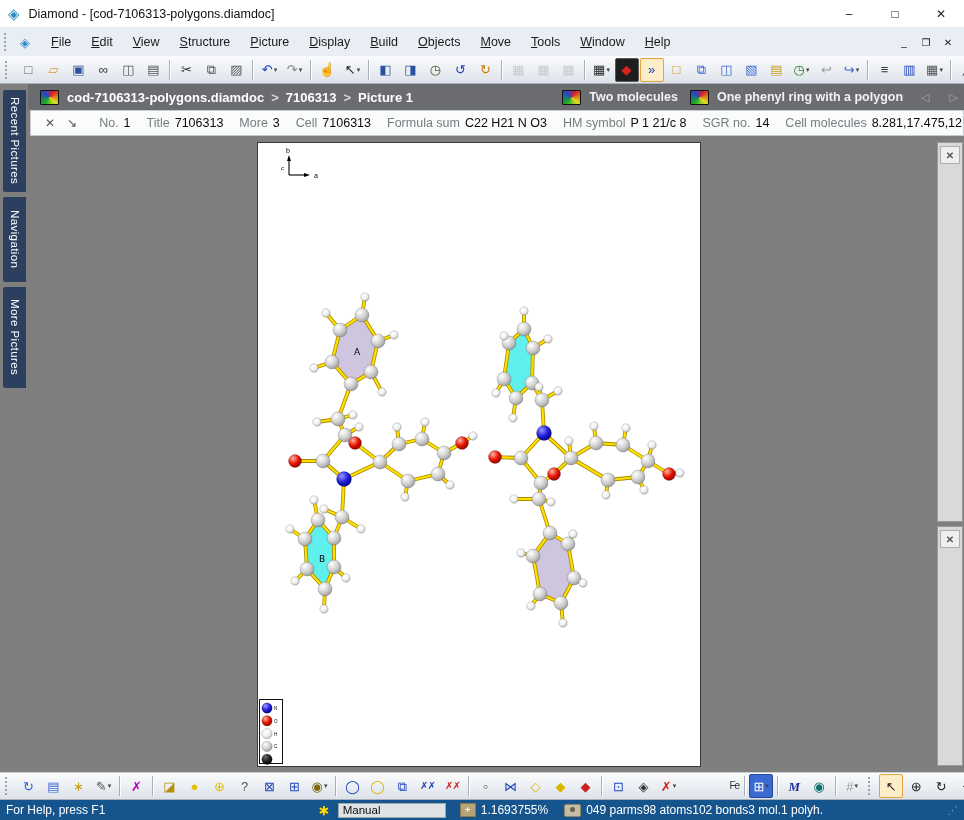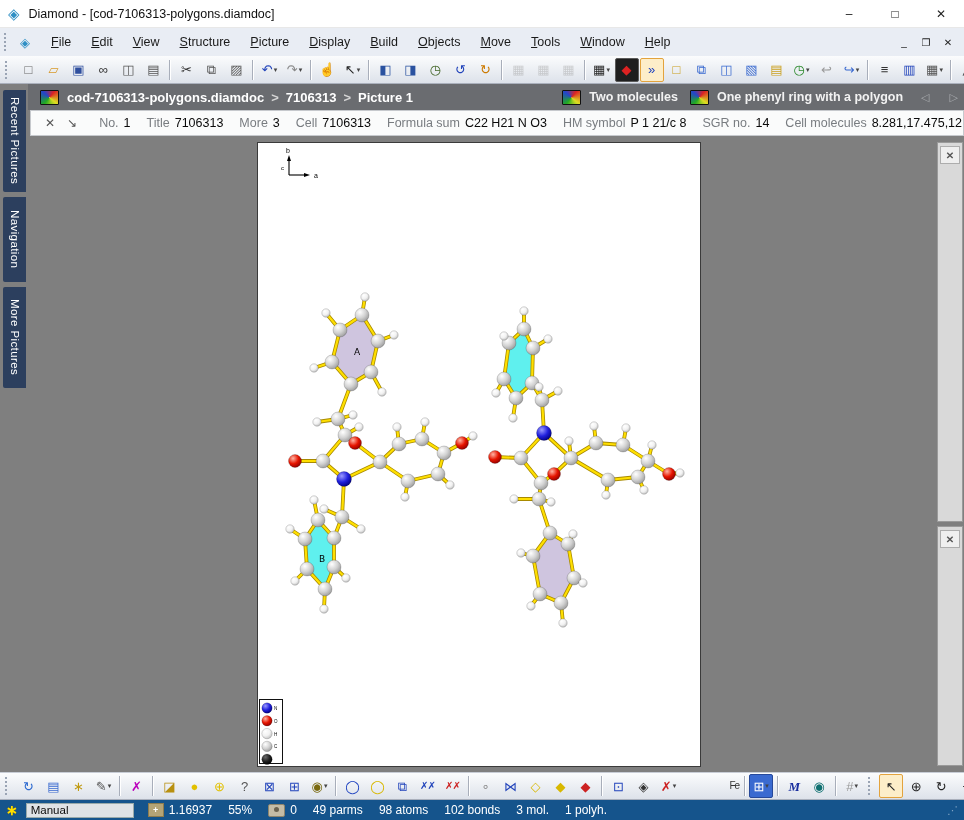--- a/index.html
+++ b/index.html
@@ -90,21 +90,21 @@
   .sb-wand{color:#ffe000;font-weight:bold;font-size:14px;margin-right:8px;text-shadow:0 0 1px #806000;}
   .sb-mode{width:108px;height:15px;background:#dfe3e6;color:#0a0a0a;font-size:11.5px;
            padding:0 4px;display:flex;align-items:center;border:1px solid #9aa;box-sizing:border-box;}
   .sb-chip{width:14px;height:12px;background:#b5a476;border:1px solid #8d7c4e;color:#fff;
            display:flex;align-items:center;justify-content:center;font-size:9px;font-weight:bold;
            margin:0 5px 0 14px;flex:none;}
   .sb-cam{width:15px;height:11px;background:#c4bca6;border:1px solid #8d856d;border-radius:2px;
           margin:0 5px 0 16px;position:relative;flex:none;}
   .sb-cam:after{content:"";position:absolute;left:5px;top:2.5px;width:5px;height:5px;border-radius:50%;
           background:#6a6250;}
-  .sb-item{margin-left:16px;}
+  .sb-item{}
   .sb-grip{margin-left:auto;color:#7fa3c4;font-size:11px;}
 </style>
 </head>
 <body>
 
 <div class="titlebar">
   <span class="title-icon">◈</span>
   <span class="title-text">Diamond - [cod-7106313-polygons.diamdoc]</span>
   <div class="win-btns">
     <div class="win-btn">–</div>
@@ -805,20 +805,21 @@
     </div>
     <div class="tbtn">
       <span class="glyph" style="color: rgb(34, 34, 34);">+</span>
     </div>
     <div class="tbtn">
       <span class="glyph rot" style="color: rgb(68, 68, 68);">≫</span>
     </div>
   </div>
 
 <div class="statusbar">
+  <span class="sb-help">For Help, press F1</span>
   <span class="sb-wand">∗</span>
   <div class="sb-mode">Manual</div>
   <span class="sb-chip">+</span>
   <span>1.16937</span>
   <span class="sb-item">55%</span>
   <span class="sb-cam"></span>
   <span>0</span>
   <span class="sb-item">49 parms</span>
   <span class="sb-item">98 atoms</span>
   <span class="sb-item">102 bonds</span>

